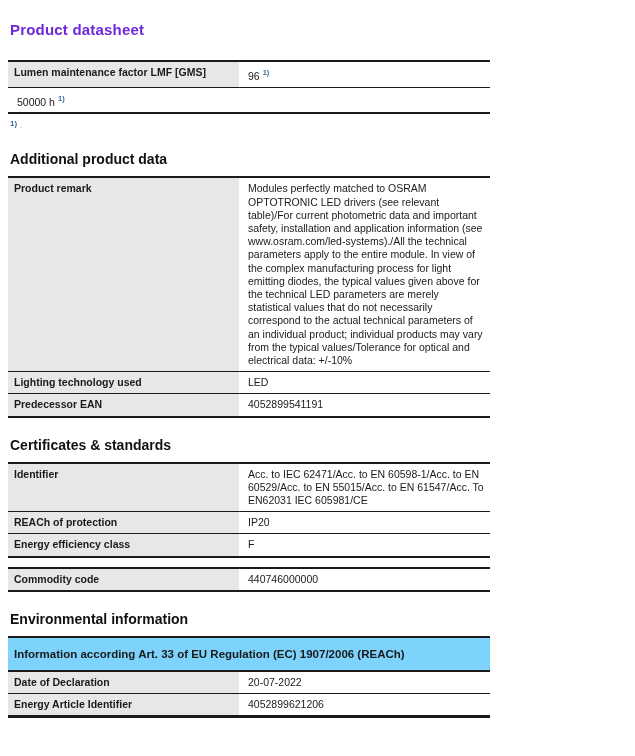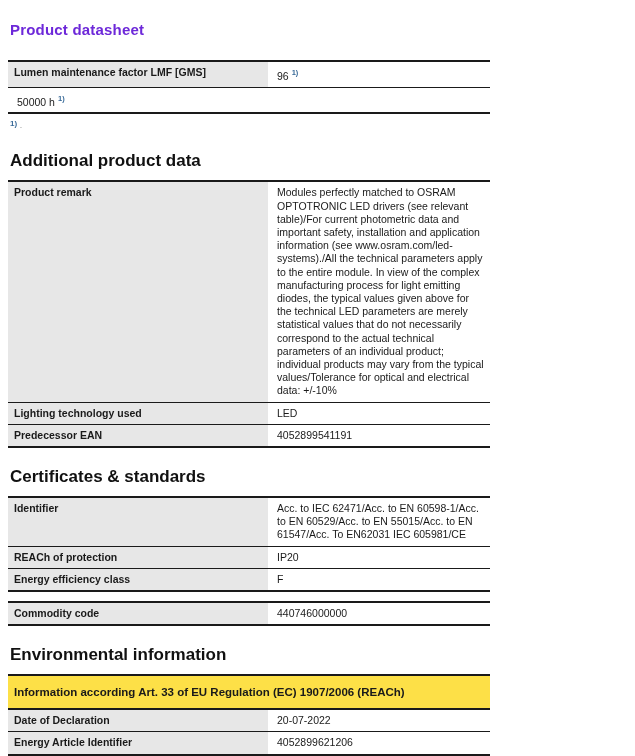--- a/index.html
+++ b/index.html
@@ -20,39 +20,39 @@
   }
   .page-title {
     margin: 21px 0 22px 2px;
     font-size: 15px;
     font-weight: bold;
     color: #6d28d9;
     letter-spacing: 0.2px;
   }
   .section-title {
     margin: 19px 0 0 2px;
-    font-size: 17px;
+    font-size: 14px;
     font-weight: bold;
     color: #111111;
   }
   .dtable {
     margin-top: 9px;
     border-top: 2px solid #1a1a1a;
     border-bottom: 2px solid #1a1a1a;
     width: 482px;
   }
   .t-row {
     display: flex;
     align-items: stretch;
   }
   .t-row + .t-row {
     border-top: 1px solid #1a1a1a;
   }
   .t-label {
-    width: 260px;
+    width: 231px;
     box-sizing: border-box;
     background: #e7e7e7;
     font-weight: bold;
     font-size: 10.5px;
     line-height: 13px;
     padding: 4px 8px 4px 6px;
     flex-shrink: 0;
   }
   .t-value {
     flex: 1;
@@ -76,21 +76,21 @@
     font-size: 8px;
     color: #3a6b99;
     font-weight: bold;
     vertical-align: top;
   }
   .footnote-line .trail {
     font-size: 7px;
     color: #555555;
   }
   .subheader {
-    background: #fde047;
+    background: #7dd3fc;
     font-weight: bold;
     font-size: 11.5px;
     line-height: 14px;
     padding: 9px 6px 9px 6px;
     border-bottom: 2px solid #1a1a1a;
   }
 </style>
 </head>
 <body>
 

